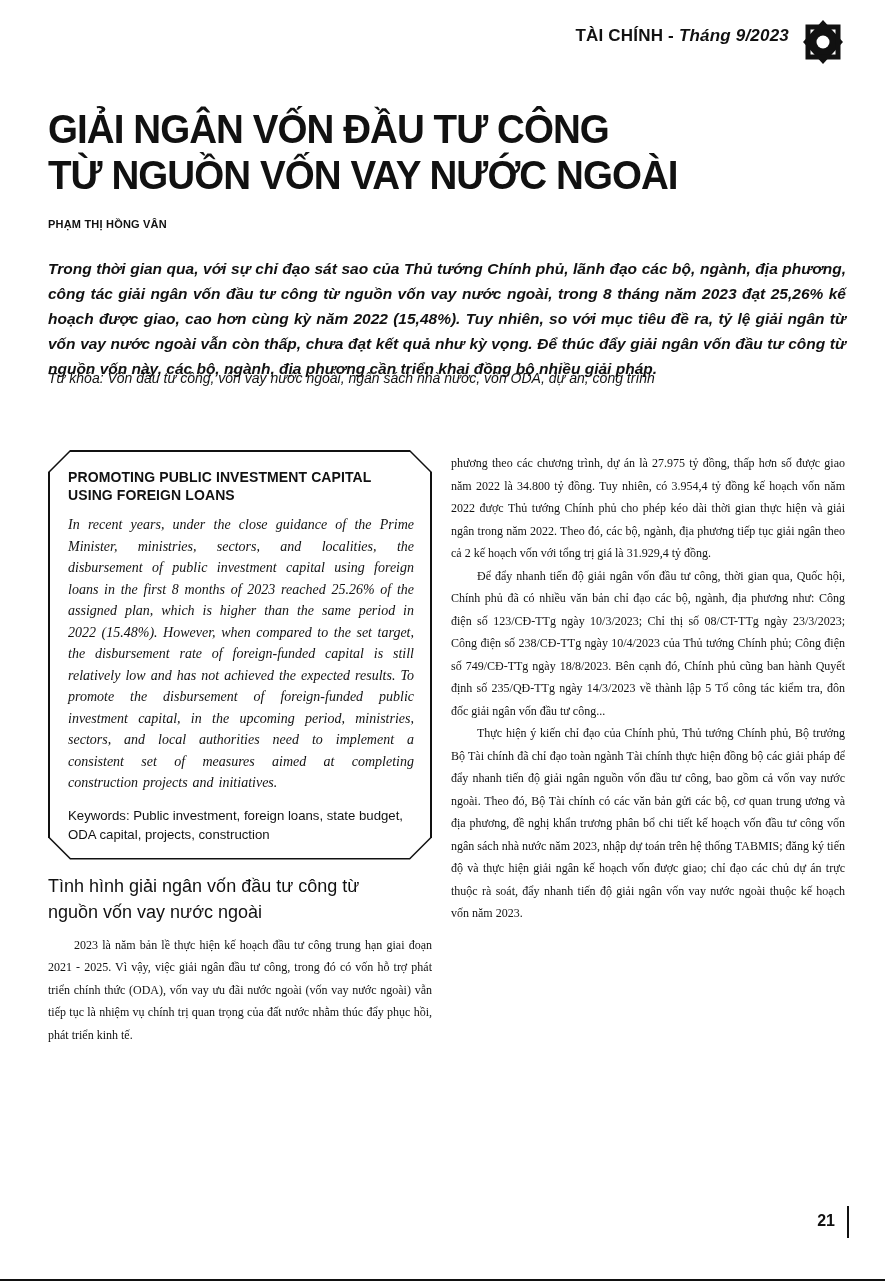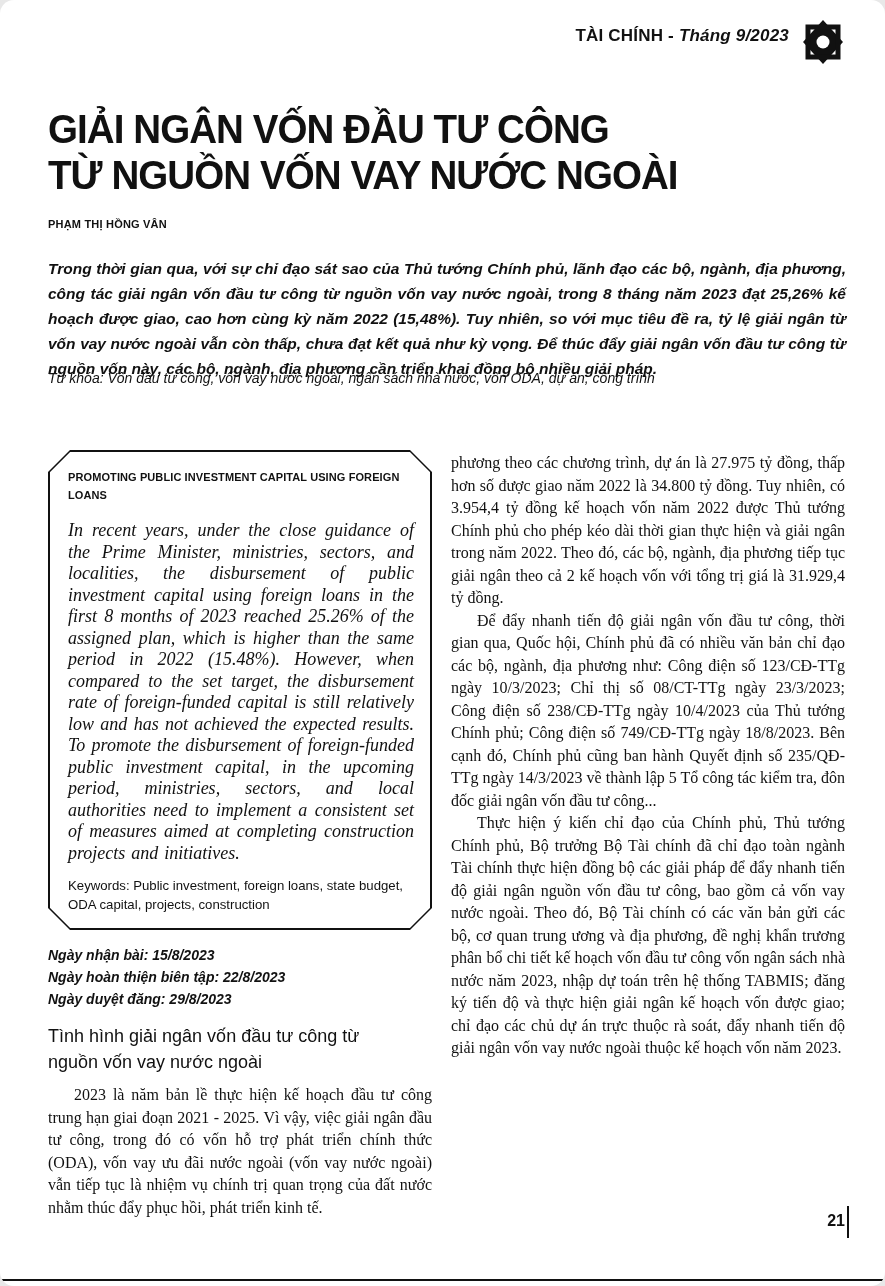--- a/index.html
+++ b/index.html
@@ -1,20 +1,19 @@
 <!DOCTYPE html>
 <html><head>
 <meta charset="utf-8">
 <style>
   html,body{margin:0;padding:0;background:#e8e8e8;}
   .page{
     position:relative;width:885px;height:1286px;background:#ffffff;
     font-family:"Liberation Sans",sans-serif;color:#111;overflow:hidden;
     margin:0 auto;
-    border-radius:14px;
   }
   
   .journal-header{
     position:absolute;top:26px;right:96px;font-size:17px;font-weight:bold;
     letter-spacing:.2px;white-space:nowrap;
   }
   .journal-header .issue{font-style:italic;font-weight:bold;}
   .logo{position:absolute;top:18px;right:40px;width:44px;height:48px;}
   
   .title{
@@ -41,42 +40,42 @@
   .en-box-outer{
     background:#111;
     clip-path:polygon(22px 0,calc(100% - 22px) 0,100% 22px,100% calc(100% - 22px),calc(100% - 22px) 100%,22px 100%,0 calc(100% - 22px),0 22px);
     position:relative;
   }
   .en-box-inner{
     position:absolute;inset:1.6px;background:#fff;
     clip-path:polygon(21px 0,calc(100% - 21px) 0,100% 21px,100% calc(100% - 21px),calc(100% - 21px) 100%,21px 100%,0 calc(100% - 21px),0 21px);
   }
   .en-box-content{position:relative;padding:18px 18px 16px 20px;}
-  .en-title{font-size:11px;font-weight:bold;line-height:18px;letter-spacing:.1px;}
+  .en-title{font-size:14px;font-weight:bold;line-height:18px;letter-spacing:.1px;}
   .en-author{font-size:15px;font-weight:bold;margin-top:10px;}
   .en-abstract{
     font-family:"Liberation Serif",serif;font-style:italic;
-    font-size:18px;line-height:21.5px;text-align:justify;margin-top:16px;
+    font-size:14px;line-height:21.5px;text-align:justify;margin-top:10px;
     word-spacing:1.5px;
   }
   .en-keywords{font-size:13.2px;line-height:19px;margin-top:12px;}
   
   .dates{margin-top:14px;font-size:14px;font-style:italic;font-weight:bold;line-height:22px;}
   
   .section-heading{margin-top:13px;font-size:18px;font-weight:normal;line-height:26px;width:360px;}
   
   .body-text{
-    font-family:"Liberation Serif",serif;font-size:16px;line-height:22.5px;
+    font-family:"Liberation Serif",serif;font-size:12px;line-height:22.5px;
     text-align:justify;margin-top:9px;
   }
   .body-text p{margin:0;}
   .body-text p.indent{text-indent:26px;}
   .col-right .body-text{margin-top:2px;}
   
-  .page-number{position:absolute;top:1212px;right:40px;font-size:16px;font-weight:bold;}
+  .page-number{position:absolute;top:1212px;right:50px;font-size:16px;font-weight:bold;}
   .page-number-bar{position:absolute;top:1206px;right:36px;width:2.5px;height:32px;background:#111;}
   .bottom-rule{position:absolute;left:0;bottom:5px;width:100%;height:2.5px;background:#111;}
 </style>
 </head>
 <body>
 
 <div class="page">
 
   <div class="journal-header">
     <span>TÀI CHÍNH -</span>
@@ -105,25 +104,20 @@
 
       <div class="en-box-outer">
         <div class="en-box-inner"></div>
         <div class="en-box-content">
           <div class="en-title">PROMOTING PUBLIC INVESTMENT CAPITAL USING FOREIGN LOANS</div>
           <div class="en-abstract">In recent years, under the close guidance of the Prime Minister, ministries, sectors, and localities, the disbursement of public investment capital using foreign loans in the first 8 months of 2023 reached 25.26% of the assigned plan, which is higher than the same period in 2022 (15.48%). However, when compared to the set target, the disbursement rate of foreign-funded capital is still relatively low and has not achieved the expected results. To promote the disbursement of foreign-funded public investment capital, in the upcoming period, ministries, sectors, and local authorities need to implement a consistent set of measures aimed at completing construction projects and initiatives.</div>
           <div class="en-keywords">Keywords: Public investment, foreign loans, state budget, ODA capital, projects, construction</div>
         </div>
       </div>
 
-      <div class="dates">
-        <div>Ngày nhận bài: 15/8/2023</div>
-        <div>Ngày hoàn thiện biên tập: 22/8/2023</div>
-        <div>Ngày duyệt đăng: 29/8/2023</div>
-      </div>
 
       <div class="section-heading">Tình hình giải ngân vốn đầu tư công từ nguồn vốn vay nước ngoài</div>
 
       <div class="body-text">
         <p class="indent">2023 là năm bản lề thực hiện kế hoạch đầu tư công trung hạn giai đoạn 2021 - 2025. Vì vậy, việc giải ngân đầu tư công, trong đó có vốn hỗ trợ phát triển chính thức (ODA), vốn vay ưu đãi nước ngoài (vốn vay nước ngoài) vẫn tiếp tục là nhiệm vụ chính trị quan trọng của đất nước nhằm thúc đẩy phục hồi, phát triển kinh tế.</p>
       </div>
     </div>
 
     <div class="col-right">
       <div class="body-text">

